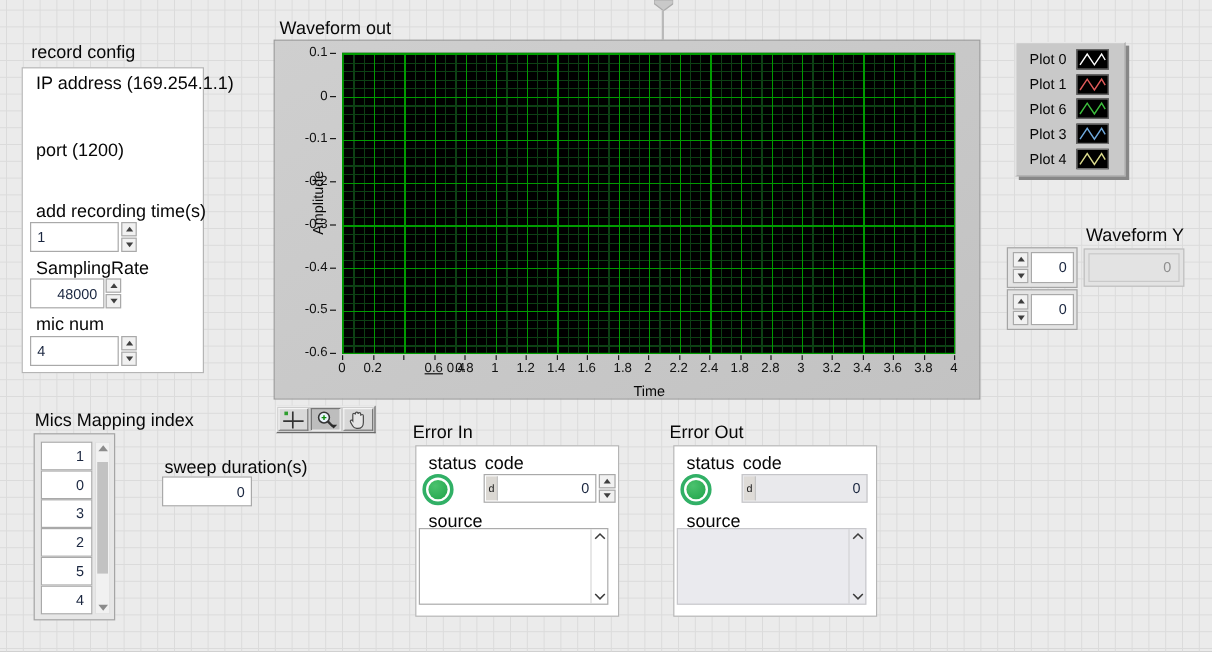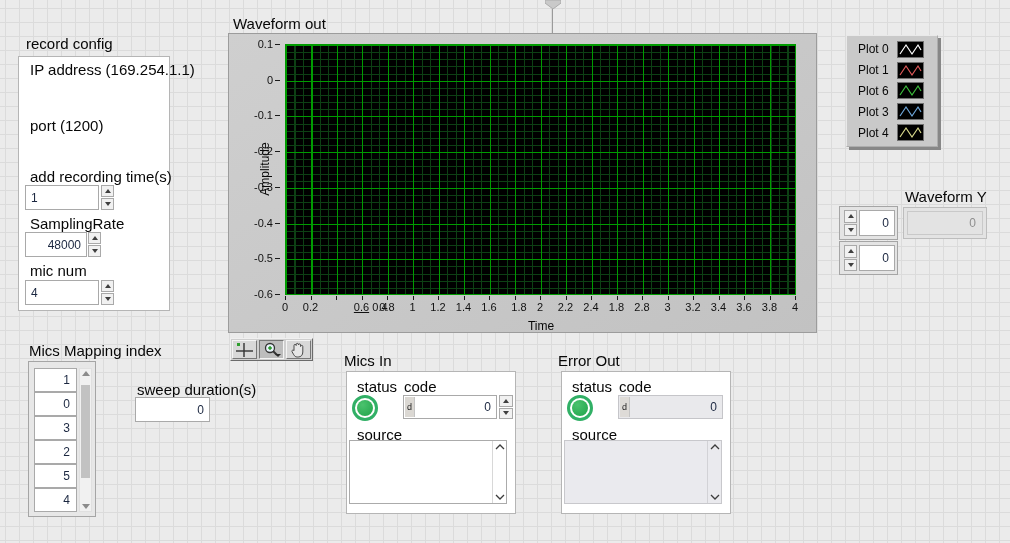--- a/index.html
+++ b/index.html
@@ -328,21 +328,21 @@
       <div class="sb-thumb" style="top:16px;height:93px"></div>
       <div class="sb-arrow" style="bottom:2px">
           <div class="tri-dn g"></div>
         </div>
     </div>
   </div>
 
   <div class="abs lbl" style="left:137px;top:383px">sweep duration(s)</div>
   <div class="abs inp right" style="left:135px;top:397px;width:75px;height:25px">0</div>
 
-  <div class="abs lbl" style="left:344px;top:354px">Mics In</div>
+  <div class="abs lbl" style="left:344px;top:354px">Error In</div>
   <div class="abs groupbox" style="left:346px;top:371px;width:170px;height:143px"></div>
   <div class="abs lbl" style="left:357px;top:380px">status</div>
   <div class="abs led" style="left:352px;top:395px">
       <div class="core"></div>
     </div>
   <div class="abs lbl" style="left:404px;top:380px">code</div>
   <div class="abs inp right" style="left:403px;top:395px;width:94px;height:24px;padding-left:14px">
     <div class="radix">d</div>
     <span>0</span>
   </div>

